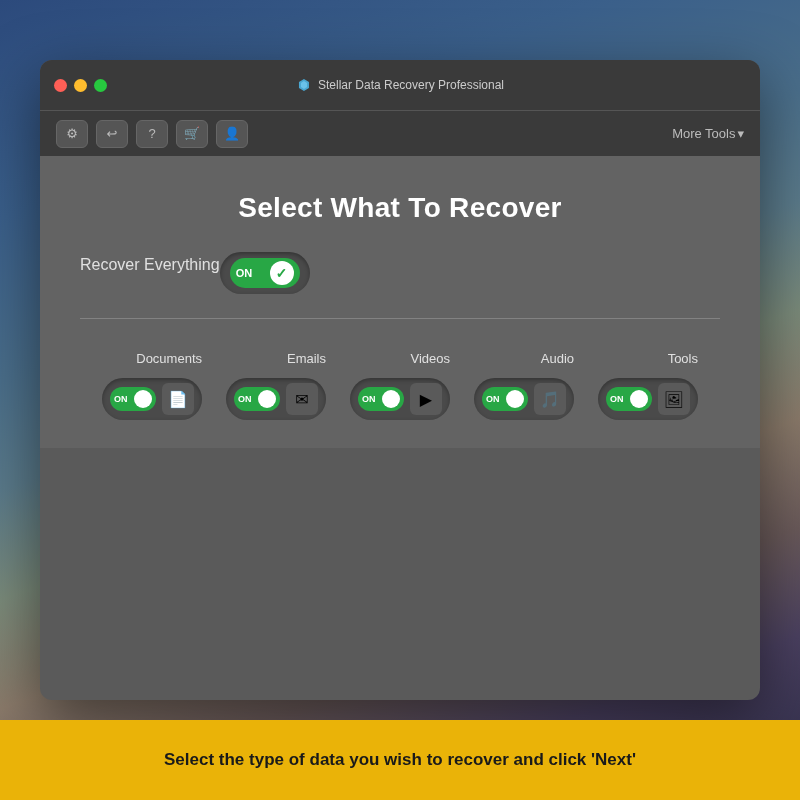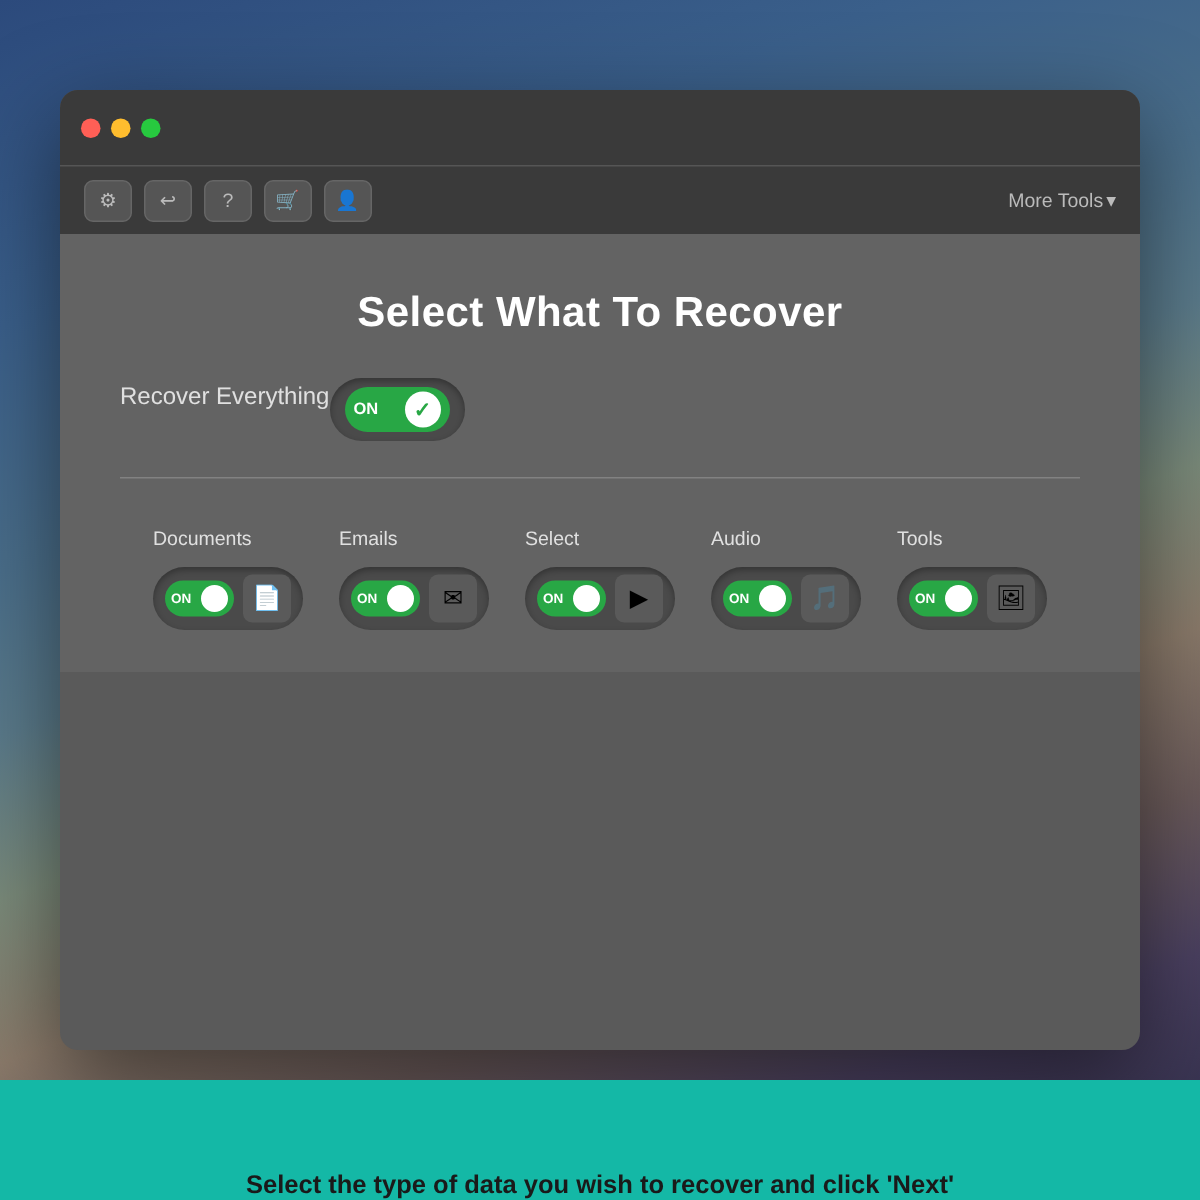--- a/index.html
+++ b/index.html
@@ -18,23 +18,23 @@
       background: linear-gradient(160deg, #2c4a7c 0%, #3a5f8a 20%, #4a6e8a 35%, #5a7a8a 45%, #7a8a7a 55%, #8a7a6a 65%, #6a5a5a 75%, #4a4060 85%, #2a2a45 100%);
     }
 
     
     .instruction-bar {
       position: absolute;
       bottom: 0;
       left: 0;
       right: 0;
       height: 80px;
-      background: #14b8a6;
-      display: flex;
-      align-items: flex-end;
+      background: #eab308;
+      display: flex;
+      align-items: center;
       justify-content: center;
       z-index: 10;
     }
     .instruction-bar span {
       font-size: 17px;
       color: #1a1a1a;
       font-weight: 400;
     }
     .instruction-bar strong {
       font-weight: 700;
@@ -210,21 +210,21 @@
     .category-row {
       display: flex;
       gap: 24px;
       justify-content: center;
       width: 100%;
     }
 
     .category-item {
       display: flex;
       flex-direction: column;
-      align-items: flex-start;
+      align-items: flex-end;
       gap: 12px;
     }
     .category-name {
       font-size: 13px;
       color: #e0e0e0;
     }
 
     
     .cat-toggle {
       display: flex;
@@ -309,20 +309,27 @@
 
 <div class="bg"></div>
 
 <div class="app-window">
 
   <div class="title-bar">
     <div class="traffic-lights">
       <div class="traffic-light tl-red"></div>
       <div class="traffic-light tl-yellow"></div>
       <div class="traffic-light tl-green"></div>
+    </div>
+    <div class="title-center">
+      <svg class="title-icon" viewBox="0 0 16 16">
+        <path d="M8 2L3 5v6l5 3 5-3V5L8 2z" fill="#4fc3f7" opacity="0.8"></path>
+        <path d="M8 4L5 6v4l3 2 3-2V6L8 4z" fill="#81d4fa" opacity="0.6"></path>
+      </svg>
+      <span>Stellar Data Recovery Professional</span>
     </div>
   </div>
 
   <div class="toolbar">
     <div class="toolbar-btn">⚙</div>
     <div class="toolbar-btn">↩</div>
     <div class="toolbar-btn">?</div>
     <div class="toolbar-btn">🛒</div>
     <div class="toolbar-btn">👤</div>
     <div class="toolbar-right">
@@ -366,21 +373,21 @@
         <div class="cat-toggle">
           <div class="cat-switch">
             <span class="cat-on-text">ON</span>
             <div class="cat-thumb"></div>
           </div>
           <div class="cat-icon">✉</div>
         </div>
       </div>
 
       <div class="category-item">
-        <span class="category-name">Select</span>
+        <span class="category-name">Videos</span>
         <div class="cat-toggle">
           <div class="cat-switch">
             <span class="cat-on-text">ON</span>
             <div class="cat-thumb"></div>
           </div>
           <div class="cat-icon">▶</div>
         </div>
       </div>
 
       <div class="category-item">

